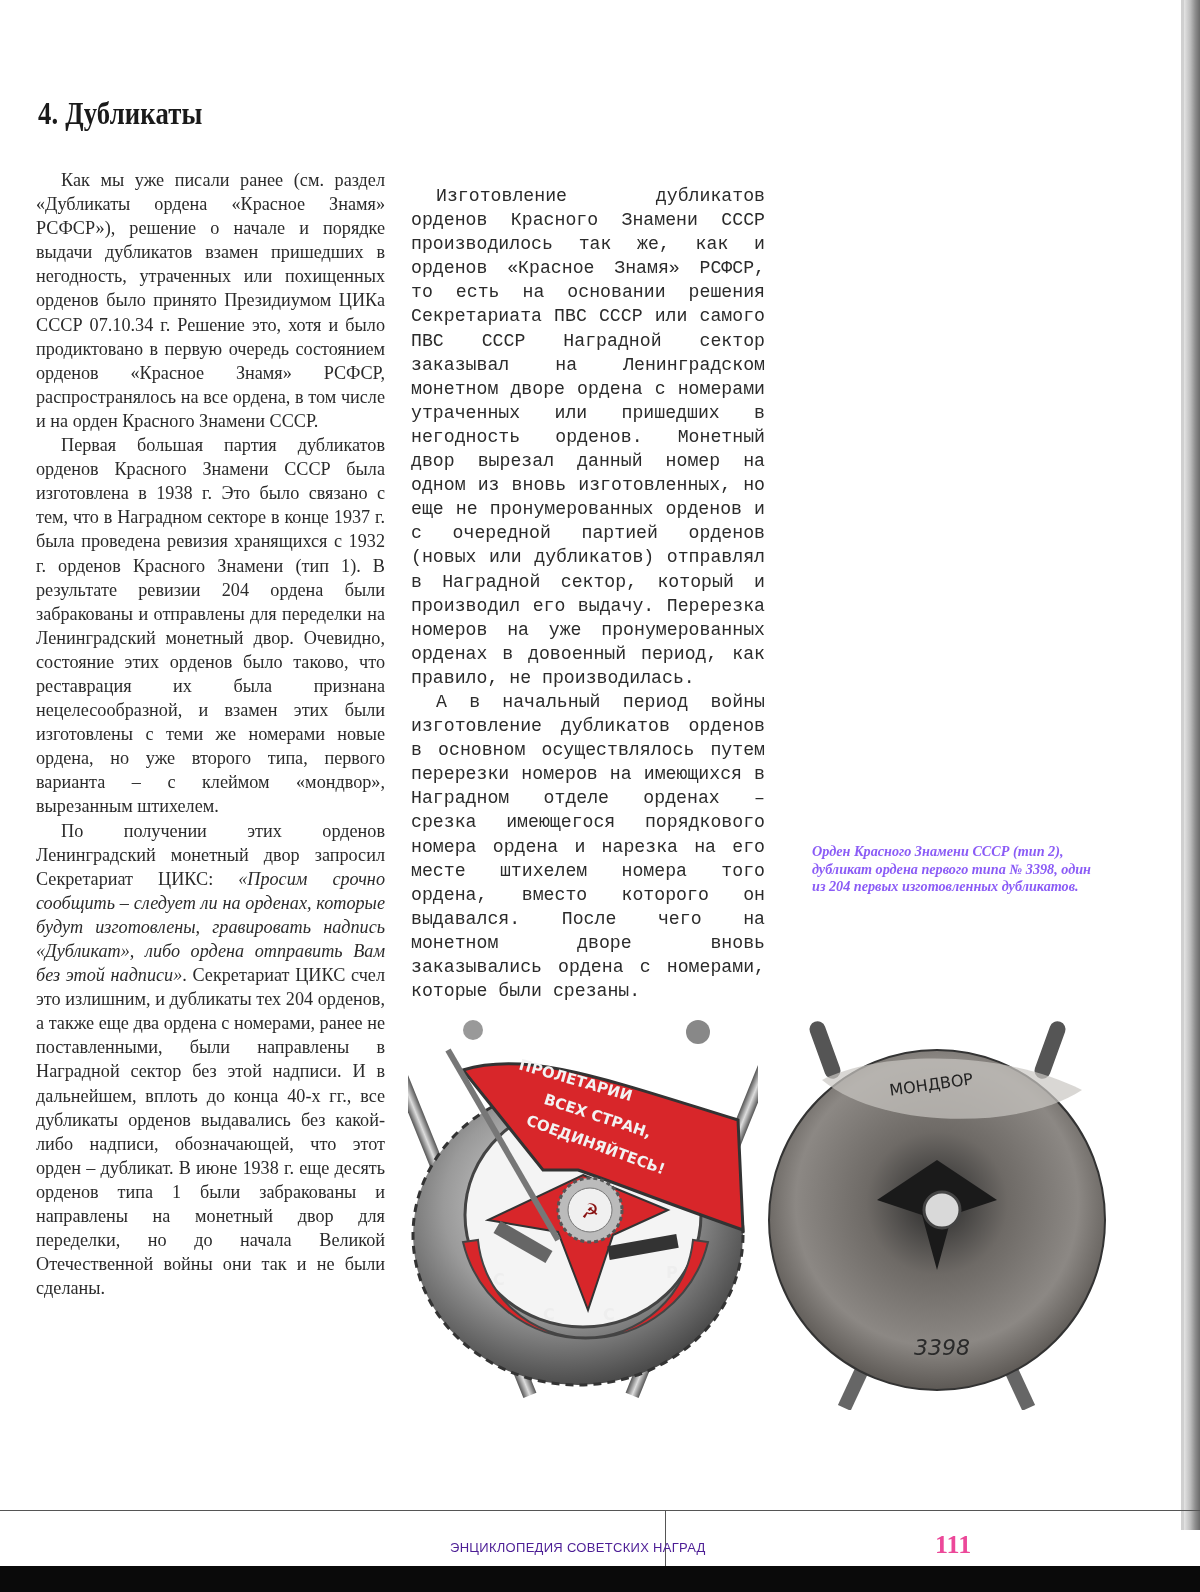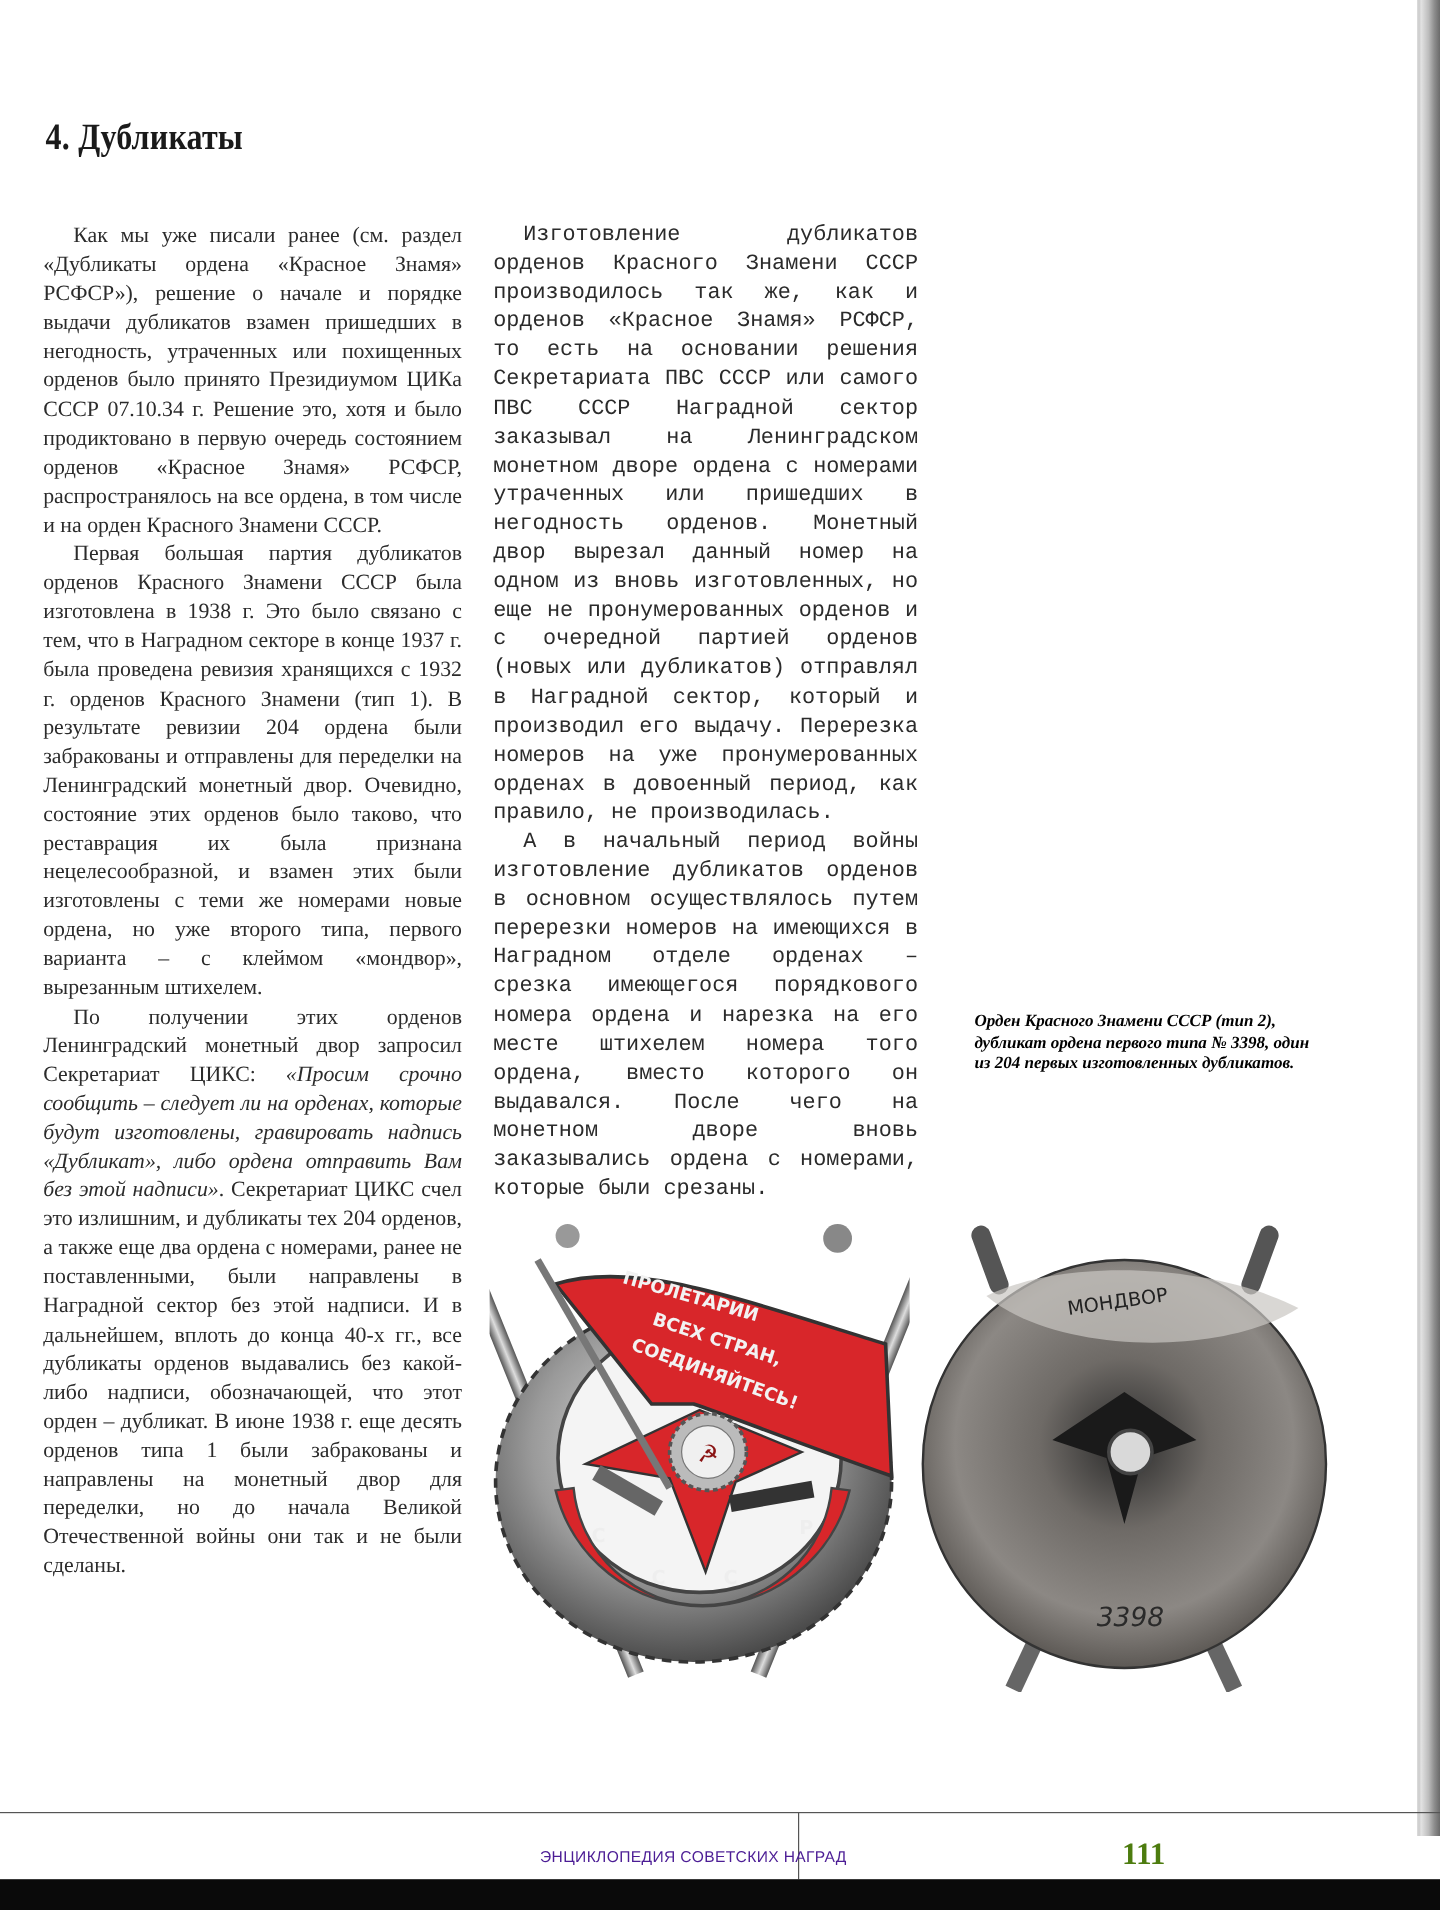--- a/index.html
+++ b/index.html
@@ -5,34 +5,34 @@
   html, body { margin:0; padding:0; }
   body { width:1200px; height:1592px; background:#ffffff; position:relative; overflow:hidden;
          font-family:"Liberation Serif","DejaVu Serif",serif; color:#2a2a2a; }
   .edge { position:absolute; top:0; right:0; width:16px; height:1530px;
           background:linear-gradient(to right,#e4e4e4 0,#bdbdbd 40%,#8e8e8e 70%,#6a6a6a 100%); }
   .edge2 { position:absolute; top:0; right:16px; width:3px; height:1530px; background:#d0d0d0; }
   .title { position:absolute; left:38px; top:96px; font-family:"Liberation Serif","DejaVu Serif",serif;
            font-weight:bold; font-size:31px; color:#1a1a1a; letter-spacing:0.2px; transform:scaleX(0.86); transform-origin:left; }
   .col { position:absolute; font-size:18.2px; line-height:24.1px; text-align:justify; color:#2b2b2b; }
   .col p { margin:0; text-indent:25px; }
-  .col1 { left:36px; top:184px; width:349px; }
+  .col1 { left:36px; top:168px; width:349px; }
   .col2 { left:411px; top:184px; width:354px;font-family:Liberation Mono, monospace; }
   .col em { }
   .caption { position:absolute; left:812px; top:843px; width:280px; font-style:italic; font-weight:bold;
-             font-size:14.2px; line-height:17.5px; color:#000000; }
+             font-size:14.2px; line-height:17.5px; color:#8b5cf6; }
   .medal { position:absolute; }
   .front { left:408px; top:1010px; width:350px; height:400px; }
   .back { left:762px; top:1010px; width:350px; height:400px; }
   .footer-line { position:absolute; left:0; top:1510px; width:1200px; height:1px; background:#555; }
   .footer-div { position:absolute; left:665px; top:1510px; width:1px; height:56px; background:#555; }
   .footer-title { position:absolute; left:450px; top:1540px; font-family:"Liberation Sans","DejaVu Sans",sans-serif;
                   font-size:13px; color:#4c1d95; letter-spacing:0.3px; }
   .page-num { position:absolute; left:935px; top:1530px; font-family:"Liberation Serif","DejaVu Serif",serif;
-              font-weight:bold; font-size:26px; color:#4d7c0f; }
+              font-weight:bold; font-size:26px; color:#ec4899; }
   .bottom-bar { position:absolute; left:0; top:1566px; width:1200px; height:26px; background:#0a0a0a; }
 </style>
 </head>
 <body>
 
 <div class="edge2"></div>
 <div class="edge"></div>
 
 <h1 class="title" style="margin:0">4. Дубликаты</h1>
 

